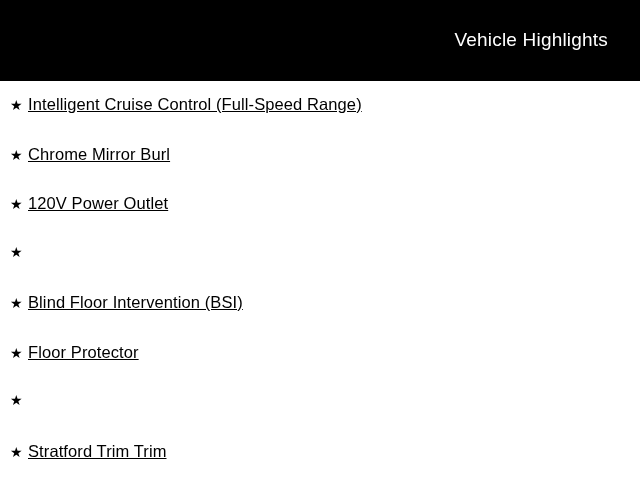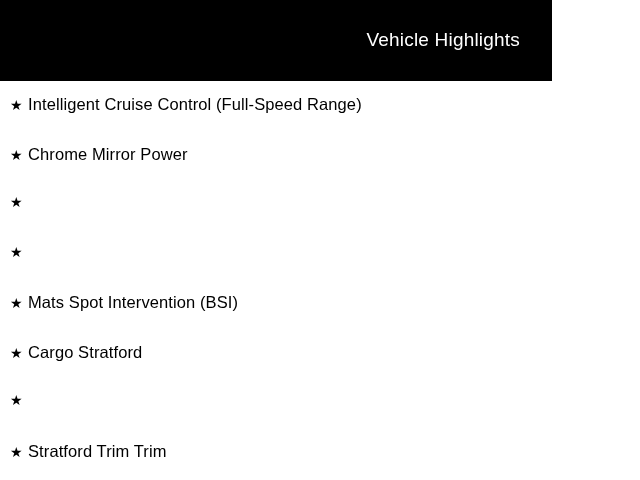--- a/index.html
+++ b/index.html
@@ -14,21 +14,21 @@
     overflow: hidden;
   }
   .page {
     position: relative;
     width: 640px;
     height: 480px;
     background: #ffffff;
   }
   .header {
     position: relative;
-    width: 552px;
+    width: 640px;
     height: 81px;
     background: #000000;
     box-sizing: border-box;
   }
   .header-title {
     position: absolute;
     right: 32px;
     top: 29px;
     color: #ffffff;
     font-size: 19px;
@@ -57,53 +57,55 @@
     line-height: 18px;
     text-align: left;
     flex: 0 0 auto;
   }
   .highlight-label {
     color: #000000;
     font-size: 16.5px;
     line-height: 20px;
     letter-spacing: 0.1px;
     white-space: nowrap;
+    text-decoration: underline;
   }
 </style>
 </head>
 <body>
 
 <div class="page">
 
   <div class="header">
     <div class="header-title">Vehicle Highlights</div>
   </div>
 
   <ul class="highlights">
     <li class="highlight-item">
       <span class="bullet-icon">★</span>
       <span class="highlight-label">Intelligent Cruise Control (Full-Speed Range)</span>
     </li>
     <li class="highlight-item">
       <span class="bullet-icon">★</span>
-      <span class="highlight-label">Chrome Mirror Power</span>
+      <span class="highlight-label">Chrome Mirror Burl</span>
+    </li>
+    <li class="highlight-item">
+      <span class="bullet-icon">★</span>
+      <span class="highlight-label">120V Power Outlet</span>
     </li>
     <li class="highlight-item">
       <span class="bullet-icon">★</span>
     </li>
     <li class="highlight-item">
       <span class="bullet-icon">★</span>
+      <span class="highlight-label">Blind Floor Intervention (BSI)</span>
     </li>
     <li class="highlight-item">
       <span class="bullet-icon">★</span>
-      <span class="highlight-label">Mats Spot Intervention (BSI)</span>
-    </li>
-    <li class="highlight-item">
-      <span class="bullet-icon">★</span>
-      <span class="highlight-label">Cargo Stratford</span>
+      <span class="highlight-label">Floor Protector</span>
     </li>
     <li class="highlight-item">
       <span class="bullet-icon">★</span>
     </li>
     <li class="highlight-item">
       <span class="bullet-icon">★</span>
       <span class="highlight-label">Stratford Trim Trim</span>
     </li>
   </ul>
 

